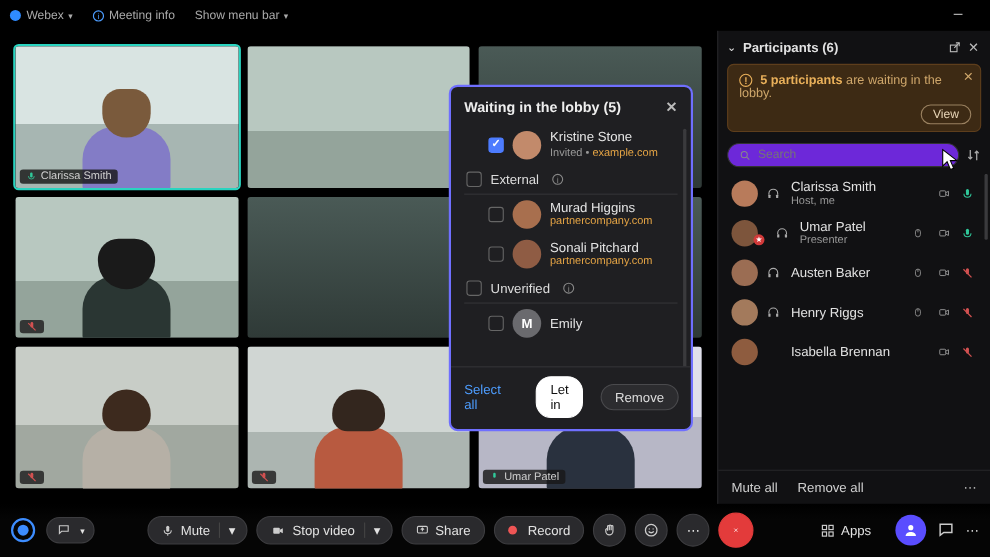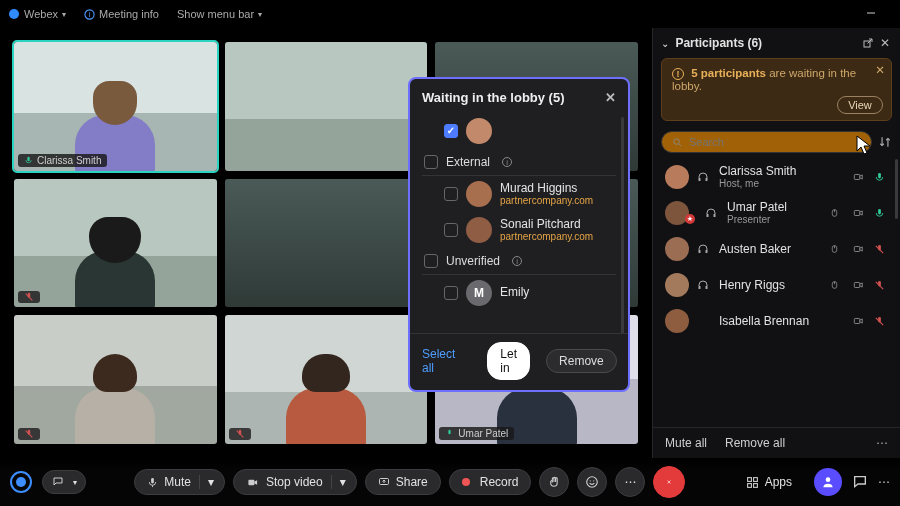--- a/index.html
+++ b/index.html
@@ -61,21 +61,21 @@
   
   .panel { width: 248px; background: #111113; border-left: 1px solid #262629; display:flex; flex-direction:column; }
   .panel-head { display:flex;align-items:center;gap:6px;padding:8px 10px 8px 8px;font-size:12px;color:#e2e2e2 }
   .panel-head .spacer{flex:1}
   .alert { margin:0 8px; background:#3d2a14; border:1px solid #5e3e1c; border-radius:6px; padding:8px 10px 10px; position:relative; font-size:11.5px; color:#cfa76b }
   .alert .highlight{color:#e9b05a;font-weight:600}
   .alert .close{position:absolute;right:6px;top:4px;color:#cfa76b;cursor:pointer}
   .alert .view-pill{position:absolute;right:8px;bottom:6px;width:46px;text-align:center;border-radius:12px;border:1px solid #9a8160;color:#e9d6b8;font-size:11px;padding:2px 0;cursor:pointer;background:#3d2a14}
   .alert .warn-ico{width:12px;height:12px;border-radius:50%;border:1.5px solid #e9b05a;display:inline-flex;align-items:center;justify-content:center;color:#e9b05a;font-size:9px;font-weight:700;margin-right:4px}
   .searchrow{display:flex;align-items:center;gap:6px;margin:10px 8px 6px}
-  .search{flex:1;display:flex;align-items:center;gap:6px;background:#a16207;border:1px solid #333;border-radius:14px;padding:4px 10px}
+  .search{flex:1;display:flex;align-items:center;gap:6px;background:#6d28d9;border:1px solid #333;border-radius:14px;padding:4px 10px}
   .search input{flex:1;background:transparent;border:none;outline:none;color:#ccc;font-size:11px}
   .plist{flex:1;overflow:hidden;position:relative}
   .plist::after{content:"";position:absolute;top:0;right:2px;width:3px;height:60px;background:#3a3a3d;border-radius:3px}
   .prow{display:flex;align-items:center;gap:8px;padding:6px 12px}
   .prow .avatar{width:24px;height:24px;border-radius:50%;flex-shrink:0}
   .prow .presenter-badge{position:relative;top:6px;left:-12px;width:10px;height:10px;border-radius:50%;background:#d23a3a;display:flex;align-items:center;justify-content:center;font-size:7px;color:#fff;margin-right:-10px}
   .prow .pi{flex:1;font-size:12px;color:#e2e2e2;line-height:1.1}
   .prow .pi .role{font-size:10px;color:#999;display:block}
   .prow .ico{width:14px;text-align:center;color:#888}
   .prow .ico.mic-on{color:#30c99a}
@@ -255,20 +255,24 @@
 
   <div class="lobby">
     <div class="lobby-head">
       <span>Waiting in the lobby (5)</span>
       <span style="cursor:pointer;color:#bbb">✕</span>
     </div>
     <div class="lobby-body">
       <div class="sub-row">
         <span class="chk checked"></span>
         <div class="avatar" style="background:#c28a6b"></div>
+        <div class="info">
+          <div class="pname">Kristine Stone</div>
+          <div><span class="pmeta gray">Invited</span><span class="pmeta gray"> • </span><span class="pmeta">example.com</span></div>
+        </div>
       </div>
 
       <div class="section-row">
         <span class="chk"></span>
         <span>External</span>
         <span class="ibadge">i</span>
       </div>
       <div class="sub-row">
         <span class="chk"></span>
         <div class="avatar" style="background:#a86f4e"></div>

